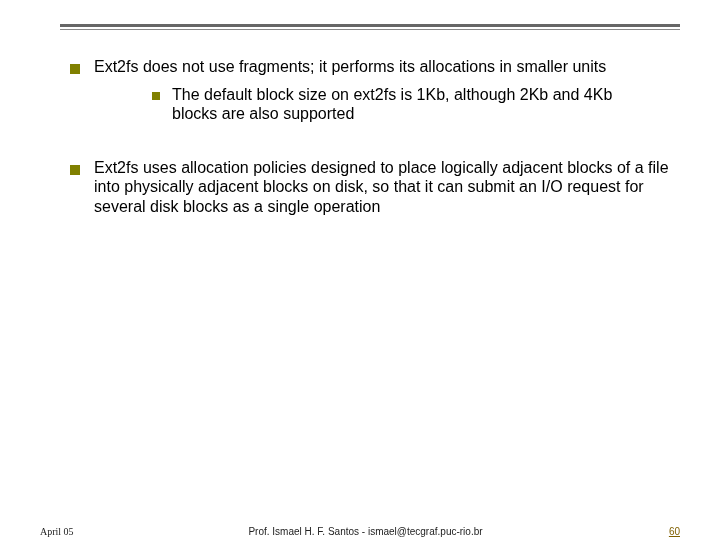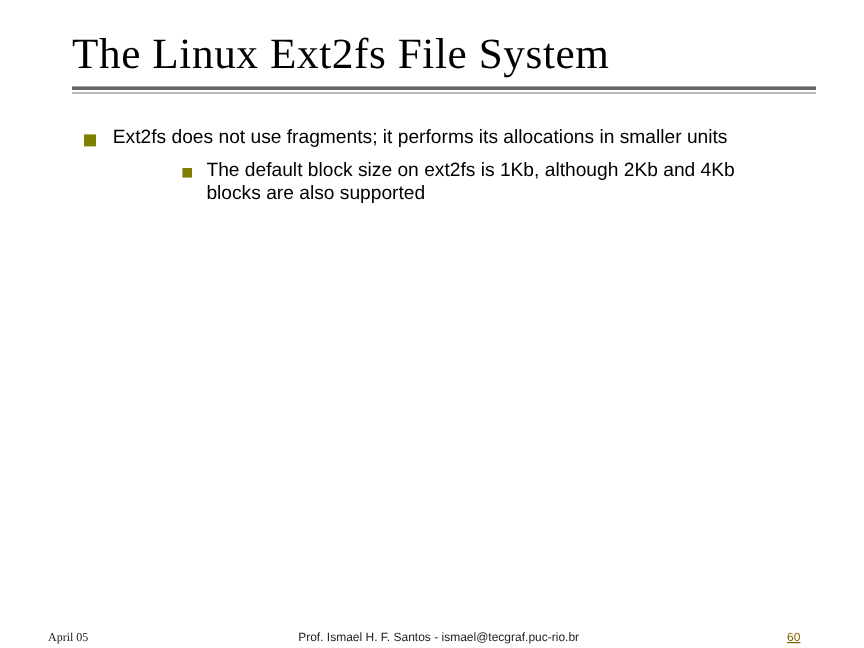--- a/index.html
+++ b/index.html
@@ -94,48 +94,50 @@
     left: 0;
     font-family: Liberation Serif, serif;
   }
   .footer .center {
     position: absolute;
     left: 11px; right: 0;
     text-align: center;
   }
   .footer .num {
     position: absolute;
-    right: 13px;
+    right: 0;
     color: #806000;
     text-decoration: underline;
   }
 </style>
 </head>
 <body>
 
 <div class="slide">
 
-  <h1 class="title">The Linux Ext2fs File System</h1>
 
   <div class="rules">
     <div class="r1"></div>
     <div class="r2"></div>
   </div>
 
   <div class="content">
 
     <div class="b1">
       <span>Ext2fs does not use fragments; it performs its allocations in smaller units</span>
       <div class="b2">
         <span>The default block size on ext2fs is 1Kb, although 2Kb and 4Kb blocks are also supported</span>
       </div>
     </div>
 
     <div class="spacer"></div>
 
+    <div class="b1">
+      <span>Ext2fs uses allocation policies designed to place logically adjacent blocks of a file into physically adjacent blocks on disk, so that it can submit an I/O request for several disk blocks as a single operation</span>
+    </div>
 
   </div>
 
   <div class="footer">
     <span class="date">April 05</span>
     <span class="center">Prof. Ismael H. F. Santos - ismael@tecgraf.puc-rio.br</span>
     <span class="num">60</span>
   </div>
 
 </div>

